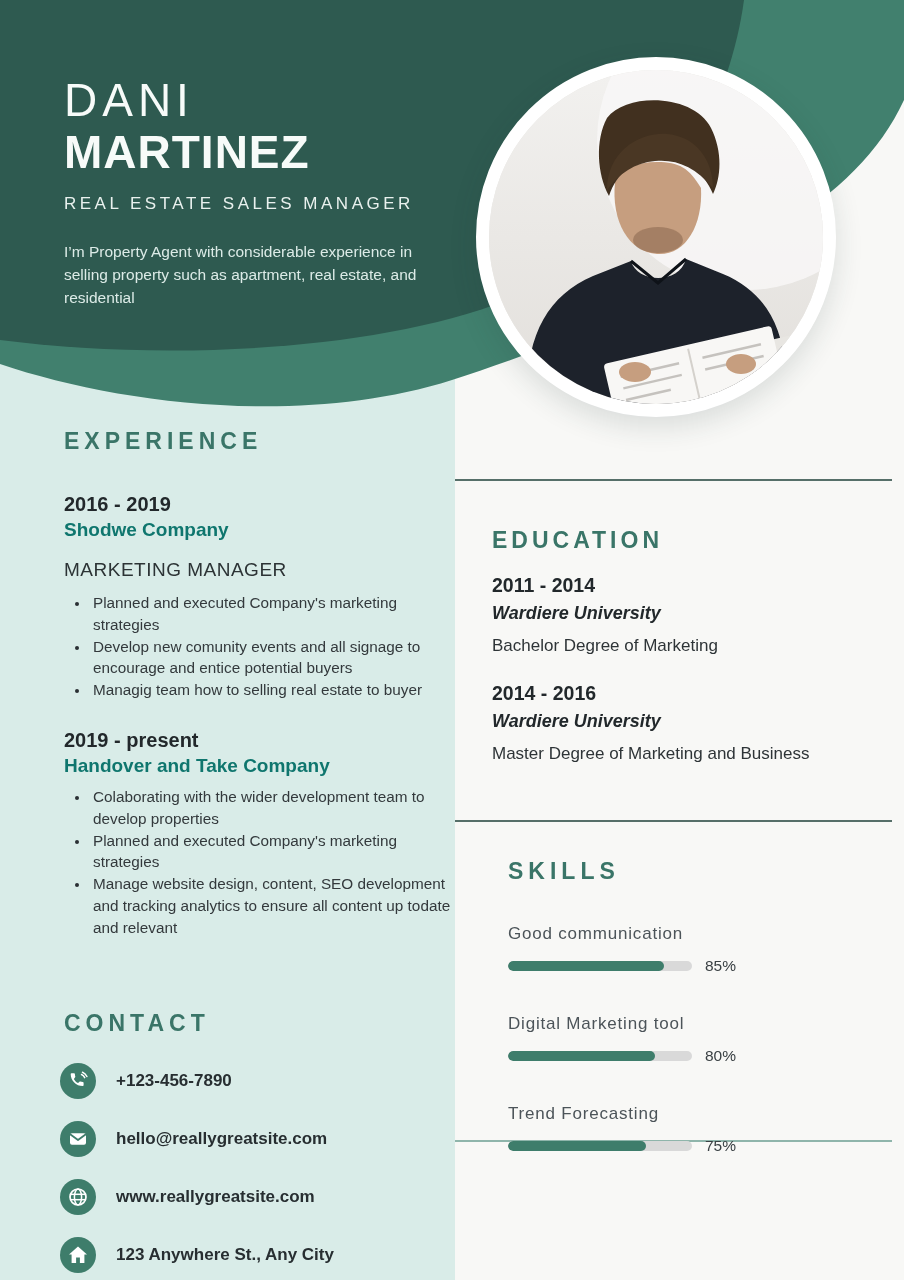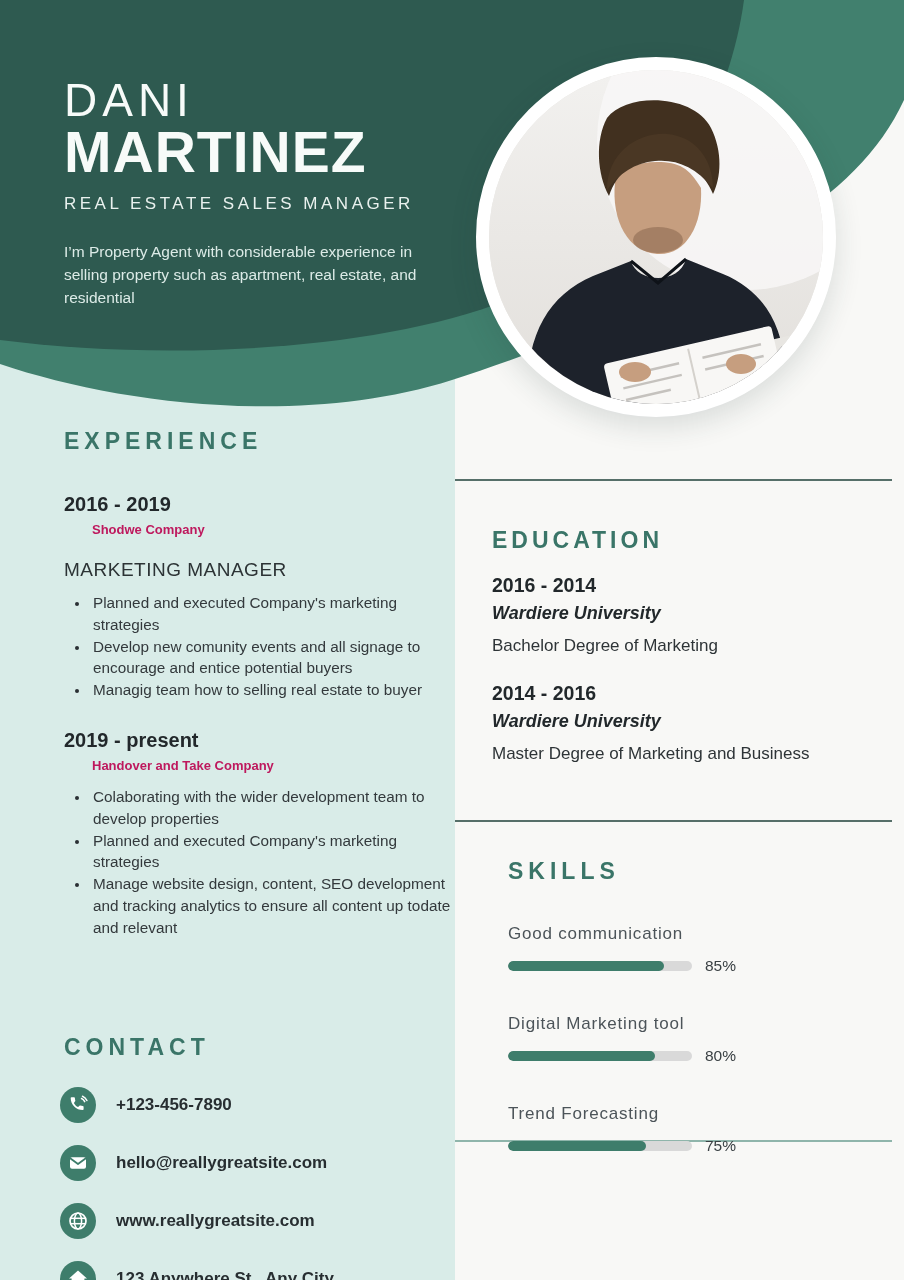--- a/index.html
+++ b/index.html
@@ -18,42 +18,42 @@
     position:absolute; left:476px; top:57px; width:360px; height:360px;
     border-radius:50%; border:13px solid #ffffff; overflow:hidden;
     box-shadow:0 10px 28px rgba(35,60,54,.14);
     background:#e9e7e4;
   }
   .photo-ring svg { display:block; width:100%; height:100%; }
 
   
   .name-block { position:absolute; left:64px; top:74px; width:400px; color:#f7fbf9; }
   .first-name { font-size:46px; font-weight:300; letter-spacing:5px; line-height:52px; }
-  .last-name  { font-size:57px; font-weight:800; letter-spacing:1px; line-height:52px; }
+  .last-name  { font-size:46px; font-weight:800; letter-spacing:1px; line-height:52px; }
   .job-title  { margin-top:16px; font-size:17px; font-weight:500; letter-spacing:3.5px; color:#e9f1ee; }
   .summary    { margin-top:26px; width:366px; font-size:15.5px; line-height:23px; color:#dcebe7; }
 
   .section-h {
     font-size:23px; font-weight:700; letter-spacing:5px; color:#3a7568;
   }
 
   
   .experience { position:absolute; left:64px; top:428px; width:392px; }
   .xp-entry-1 { margin-top:36px; }
   .xp-entry-2 { margin-top:26px; }
   .period  { font-size:20px; font-weight:700; color:#22282b; line-height:26px; }
-  .company { font-size:13px; font-weight:700; color:#be185d; line-height:26px;margin-left:28px; }
+  .company { font-size:19px; font-weight:700; color:#0f766e; line-height:26px; }
   .role    { margin-top:12px; font-size:19px; font-weight:400; letter-spacing:.5px; color:#2c3335; line-height:30px; }
   .bullets { margin-top:7px; padding-left:26px; list-style:disc; }
   .bullets li { font-size:15.3px; line-height:21.8px; color:#33393c; padding-left:3px; }
   .bullets li::marker { color:#2a3033; font-size:13px; }
 
   
   .contact { position:absolute; left:60px; top:1010px; width:380px; }
-  .contact .section-h { margin-left:4px;margin-top:24px; }
+  .contact .section-h { margin-left:4px; }
   .contact-list { margin-top:26px; }
   .contact-row { display:flex; align-items:center; margin-bottom:22px; }
   .contact-icon { width:36px; height:36px; flex:0 0 36px; }
   .contact-text { margin-left:20px; font-size:17px; font-weight:700; color:#272e31; }
 
   
   .divider { position:absolute; left:455px; width:437px; height:2px; background:#566f69; }
   .divider.light { background:#8fb5ab; }
   .d1 { top:479px; } .d2 { top:820px; } .d3 { top:1140px; }
 
@@ -198,21 +198,21 @@
   </div>
 
   <div class="divider d1"></div>
   <div class="divider d2"></div>
   <div class="divider light d3"></div>
 
   <div class="education">
     <div class="section-h">EDUCATION</div>
 
     <div class="edu-entry-1">
-      <div class="edu-period">2016 - 2014</div>
+      <div class="edu-period">2011 - 2014</div>
       <div class="edu-school">Wardiere University</div>
       <div class="edu-degree">Bachelor Degree of Marketing</div>
     </div>
 
     <div class="edu-entry-2">
       <div class="edu-period">2014 - 2016</div>
       <div class="edu-school">Wardiere University</div>
       <div class="edu-degree">Master Degree of Marketing and Business</div>
     </div>
   </div>

